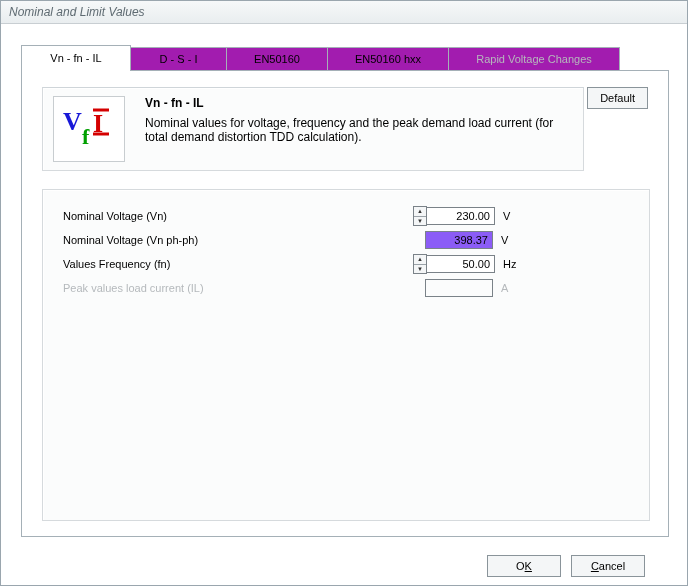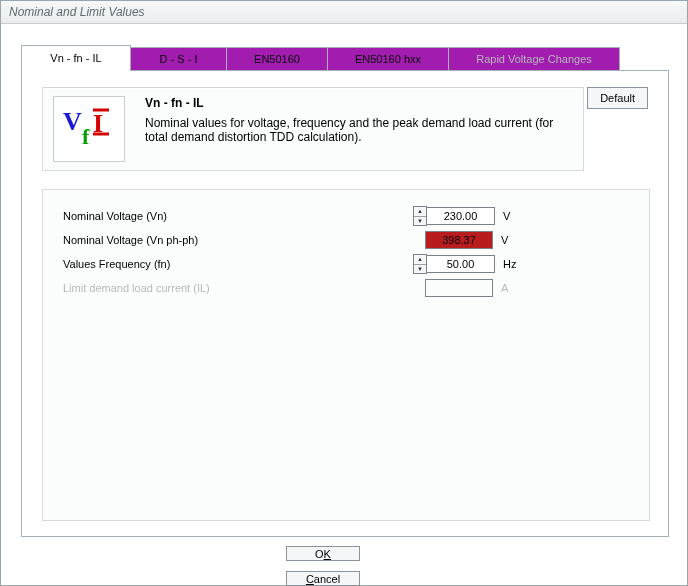--- a/index.html
+++ b/index.html
@@ -80,31 +80,31 @@
 .row-label{flex:0 0 350px;font-size:11px}
 .row.disabled .row-label{color:#b5b9bc}
 .spin{
   width:12px;height:18px;display:flex;flex-direction:column;border:1px solid #7a8288;
   background:#f4f6f7;margin-right:0;
 }
 .spin div{flex:1;display:flex;align-items:center;justify-content:center;font-size:6px;line-height:1;color:#333}
 .spin div:first-child{border-bottom:1px solid #9aa2a8}
 .valbox{
   width:68px;height:18px;border:1px solid #7a8288;border-left:none;background:#fff;
-  font-family:inherit;font-size:11px;text-align:center;padding:0 4px;box-sizing:border-box;
+  font-family:inherit;font-size:11px;text-align:right;padding:0 4px;box-sizing:border-box;
 }
-.valbox.readonly{background:#b91c1c}
+.valbox.readonly{background:#8b5cf6}
 .valbox.noSpin{border-left:1px solid #7a8288}
 .row.disabled .valbox{background:#fbfcfc;color:#b5b9bc}
 .unit{margin-left:8px;width:24px;color:#000}
 .row.disabled .unit{color:#b5b9bc}
 
 .footer{
   position:absolute;left:0;right:0;bottom:0;height:40px;
-  display:flex;justify-content:flex-end;align-items:center;gap:10px;padding-right:42px;flex-direction:column;
+  display:flex;justify-content:flex-end;align-items:center;gap:10px;padding-right:42px;
 }
 .underline-accesskey{text-decoration:underline}
 </style>
 </head>
 <body>
 
 <div class="dialog">
   <div class="titlebar">
     <span>Nominal and Limit Values</span>
   </div>
@@ -161,21 +161,21 @@
           <div class="row-label">Values Frequency (fn)</div>
           <div class="spin">
               <div>▲</div>
               <div>▼</div>
             </div>
           <input class="valbox" value="50.00" style="">
           <div class="unit">Hz</div>
         </div>
 
         <div class="row disabled" style="top:88px">
-          <div class="row-label">Limit demand load current (IL)</div>
+          <div class="row-label">Peak values load current (IL)</div>
           <div style="width:12px"></div>
           <input class="valbox noSpin" disabled="" value="" style="">
           <div class="unit">A</div>
         </div>
 
       </div>
     </div>
 
     <div class="footer">
       <button class="btn" style="min-width:74px">

